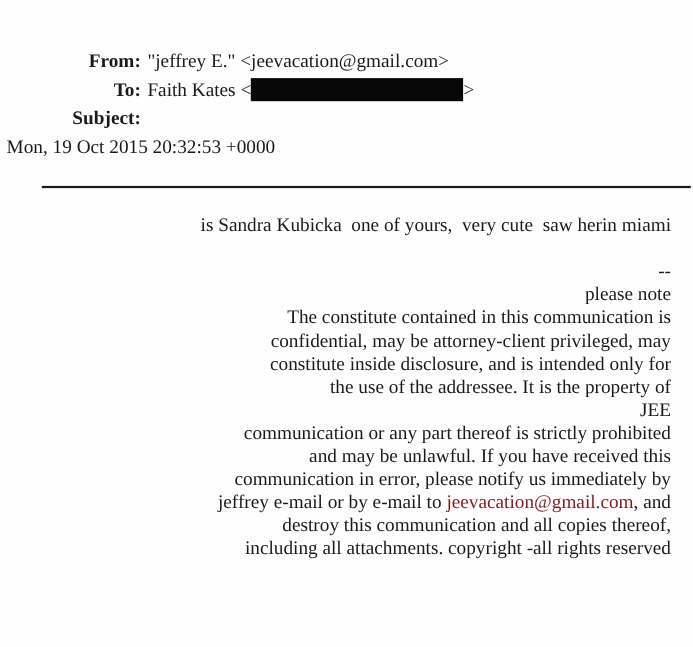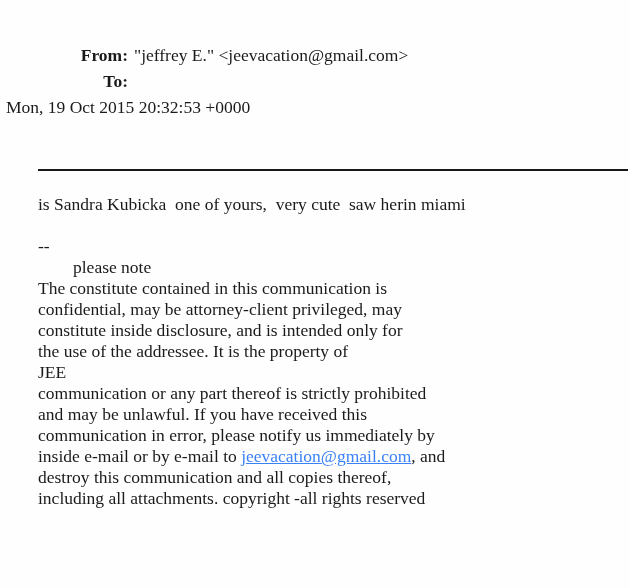--- a/index.html
+++ b/index.html
@@ -52,41 +52,43 @@
   .emailbody {
     position: absolute;
     top: 194px;
     left: 38px;
     right: 20px;
   }
   .bline {
     line-height: 21px;
     min-height: 21px;
     white-space: pre;
+    text-align: right;
   }
   .email-link {
-    color: #3b82f6;
-    text-decoration: underline;
+    color: #7f1d1d;
     cursor: pointer;
   }
 </style>
 </head>
 <body>
 
 <div class="page">
 
   <div class="header">
     <div class="hrow">
       <span class="hlabel">From:</span>
       <span class="hvalue">"jeffrey E." &lt;jeevacation@gmail.com&gt;</span>
     </div>
     <div class="hrow">
       <span class="hlabel">To:</span>
+      <span class="hvalue"><span>Faith Kates &lt;</span><span class="redaction"></span><span>&gt;</span></span>
     </div>
     <div class="hrow">
+      <span class="hlabel">Subject:</span>
       <span class="hvalue"></span>
     </div>
     <div class="hrow">
       <span class="hvalue">Mon, 19 Oct 2015 20:32:53 +0000</span>
     </div>
   </div>
 
   <div class="rule"></div>
 
   <div class="emailbody">
@@ -95,18 +97,18 @@
     <div class="bline">--</div>
     <div class="bline">        please note</div>
     <div class="bline">The constitute contained in this communication is</div>
     <div class="bline">confidential, may be attorney-client privileged, may</div>
     <div class="bline">constitute inside disclosure, and is intended only for</div>
     <div class="bline">the use of the addressee. It is the property of</div>
     <div class="bline">JEE</div>
     <div class="bline">communication or any part thereof is strictly prohibited</div>
     <div class="bline">and may be unlawful. If you have received this</div>
     <div class="bline">communication in error, please notify us immediately by</div>
-    <div class="bline"><span>inside e-mail or by e-mail to </span><a class="email-link">jeevacation@gmail.com</a><span>, and</span></div>
+    <div class="bline"><span>jeffrey e-mail or by e-mail to </span><a class="email-link">jeevacation@gmail.com</a><span>, and</span></div>
     <div class="bline">destroy this communication and all copies thereof,</div>
     <div class="bline">including all attachments. copyright -all rights reserved</div>
   </div>
 
 </div>
 
 </body></html>

